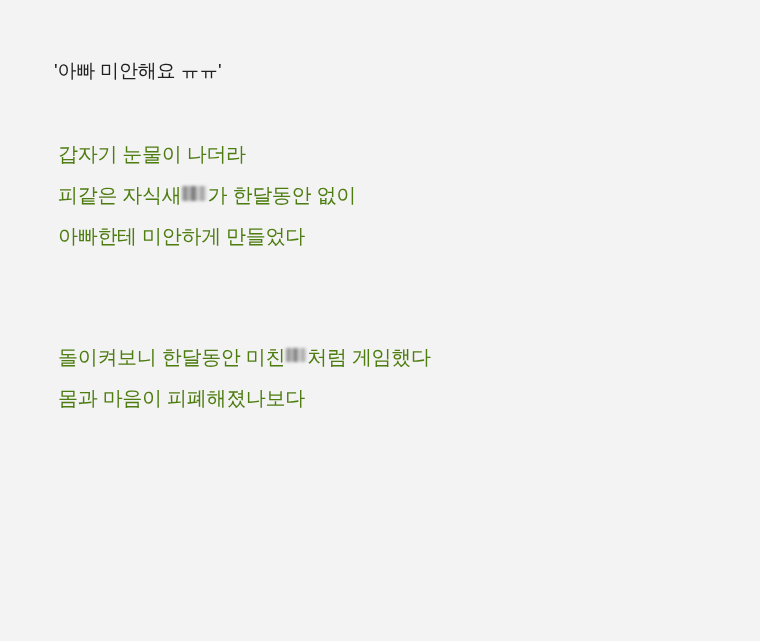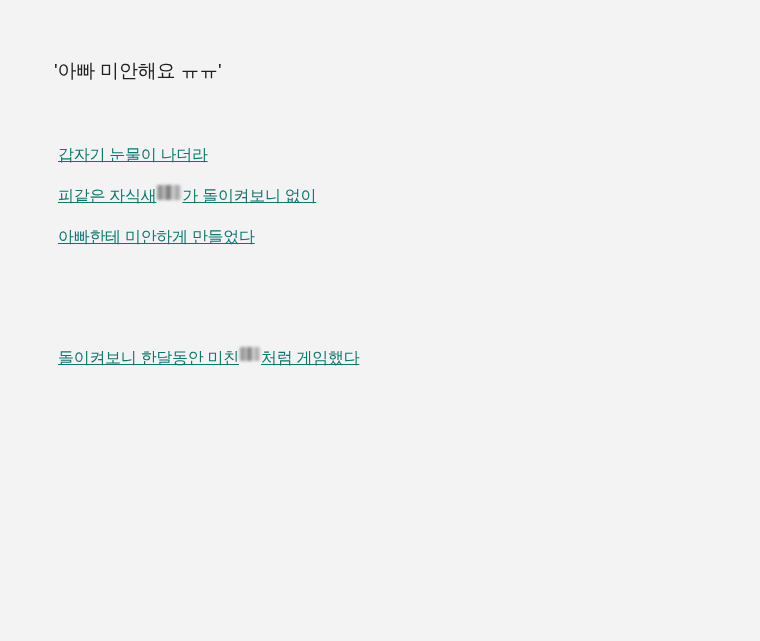--- a/index.html
+++ b/index.html
@@ -28,28 +28,27 @@
     letter-spacing: -0.2px;
     color: #202020;
     margin: 0 0 0 4px;
     padding-top: 10px;
   }
   .para {
     margin: 0;
     padding: 0;
   }
   .body-line {
-    font-size: 16px;
+    font-size: 20px;
     line-height: 41px;
     letter-spacing: -0.3px;
-    color: #0f766e;
+    color: #4d7c0f;
     margin: 0 0 0 8px;
     white-space: pre-wrap;
     position: relative;
-    text-decoration: underline;
   }
   .gap-lg {
     height: 48px;
   }
   .gap-md {
     height: 40px;
   }
   
   .smudge {
     display: inline-block;
@@ -90,26 +89,27 @@
 <body>
 
 <div class="page">
 
   <div class="quote-line">'아빠 미안해요 ㅠㅠ'</div>
 
   <div class="gap-lg"></div>
 
   <div class="para">
     <div class="body-line">갑자기 눈물이 나더라</div>
-    <div class="body-line"><span>피같은 자식새</span><span class="smudge smudge-b"></span><span>가 돌이켜보니 없이</span></div>
+    <div class="body-line"><span>피같은 자식새</span><span class="smudge smudge-b"></span><span>가 한달동안 없이</span></div>
     <div class="body-line">아빠한테 미안하게 만들었다</div>
   </div>
 
   <div class="gap-md"></div>
 
 
   <div class="gap-md"></div>
 
   <div class="para">
     <div class="body-line"><span>돌이켜보니 한달동안 미친</span><span class="smudge smudge-c"></span><span>처럼 게임했다</span></div>
+    <div class="body-line">몸과 마음이 피폐해졌나보다</div>
   </div>
 
 </div>
 
 </body></html>

